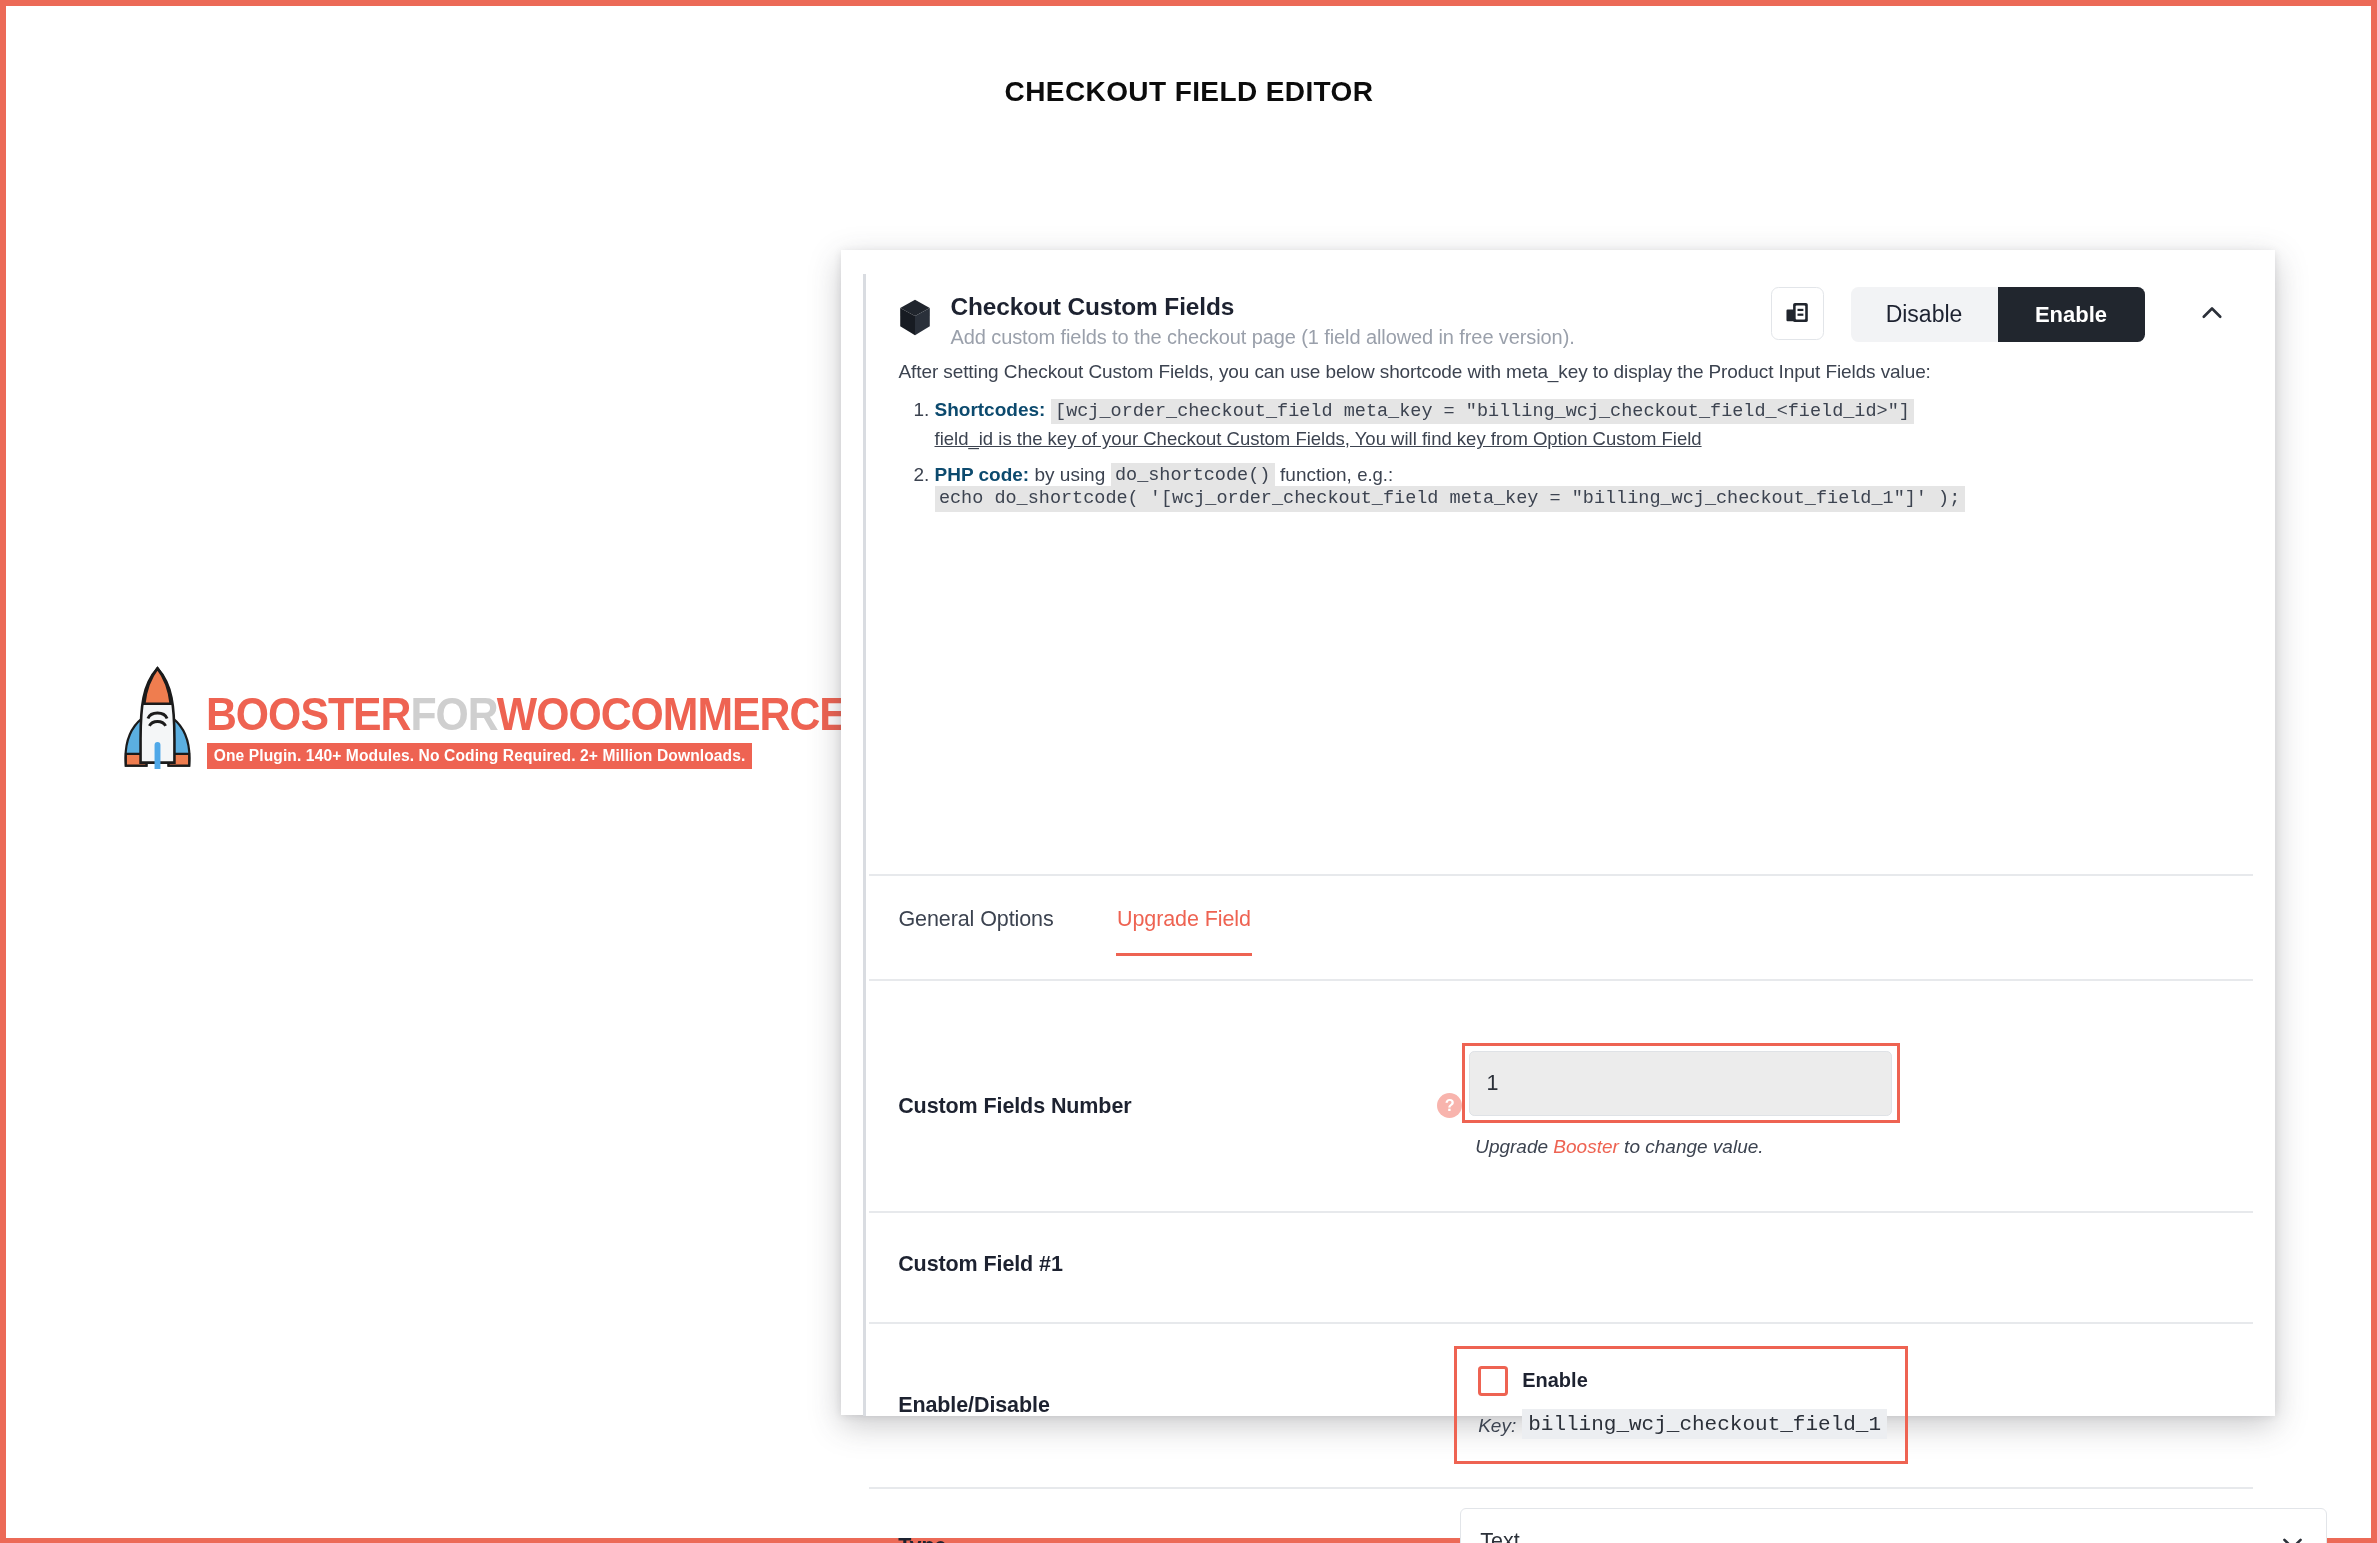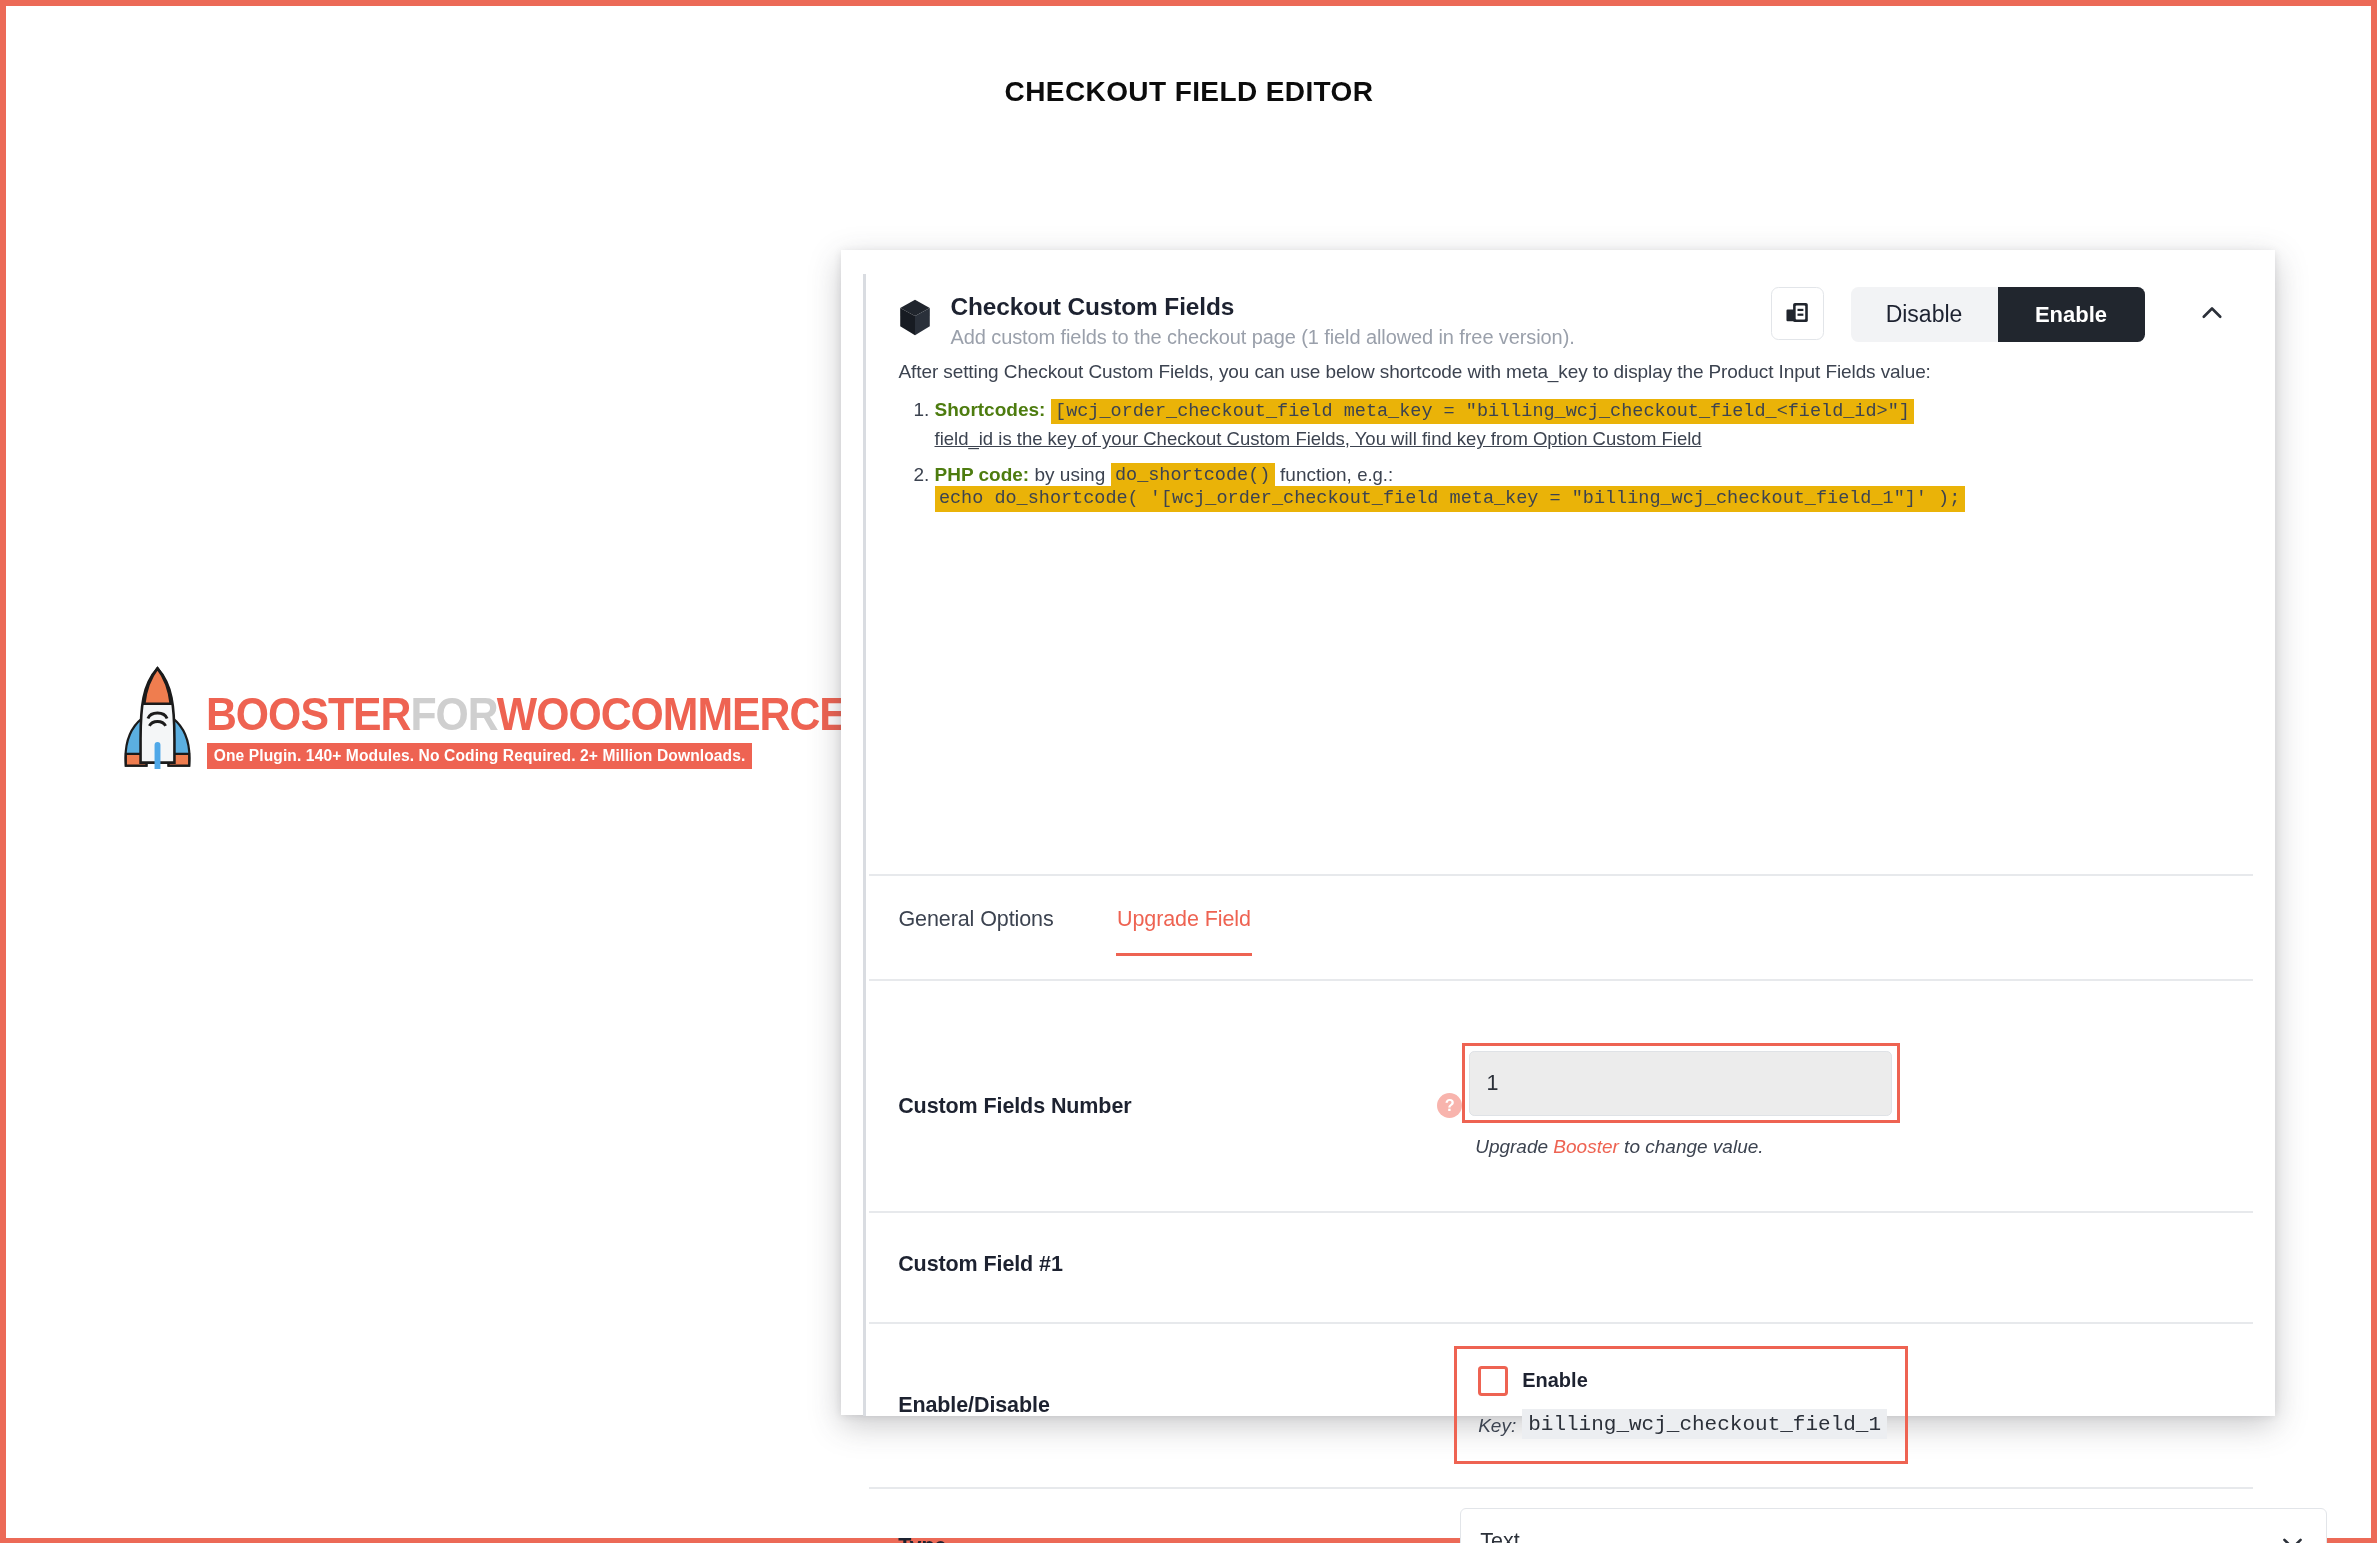--- a/index.html
+++ b/index.html
@@ -145,24 +145,24 @@
     margin-bottom: 16.3px;
   }
   ol.help-list {
     list-style: decimal;
     margin-left: 36px;
     font-size: 19px;
     color: #3c4350;
   }
   ol.help-list > li { margin-bottom: 13.3px; }
   ol.help-list > li::marker { color: #3c4350; }
-  .lbl { font-weight: 700; color: #4d7c0f; }
+  .lbl { font-weight: 700; color: #0c4a6e; }
   code.code {
     font-family: "Liberation Mono", monospace;
-    background: #eab308;
+    background: #e5e5e5;
     color: #3c4350;
     font-size: 18.5px;
     padding: 2.2px 4.4px;
     white-space: nowrap;
   }
   .subnote {
     display: block;
     font-size: 18.5px;
     color: #3c4350;
     margin-top: 6px;

